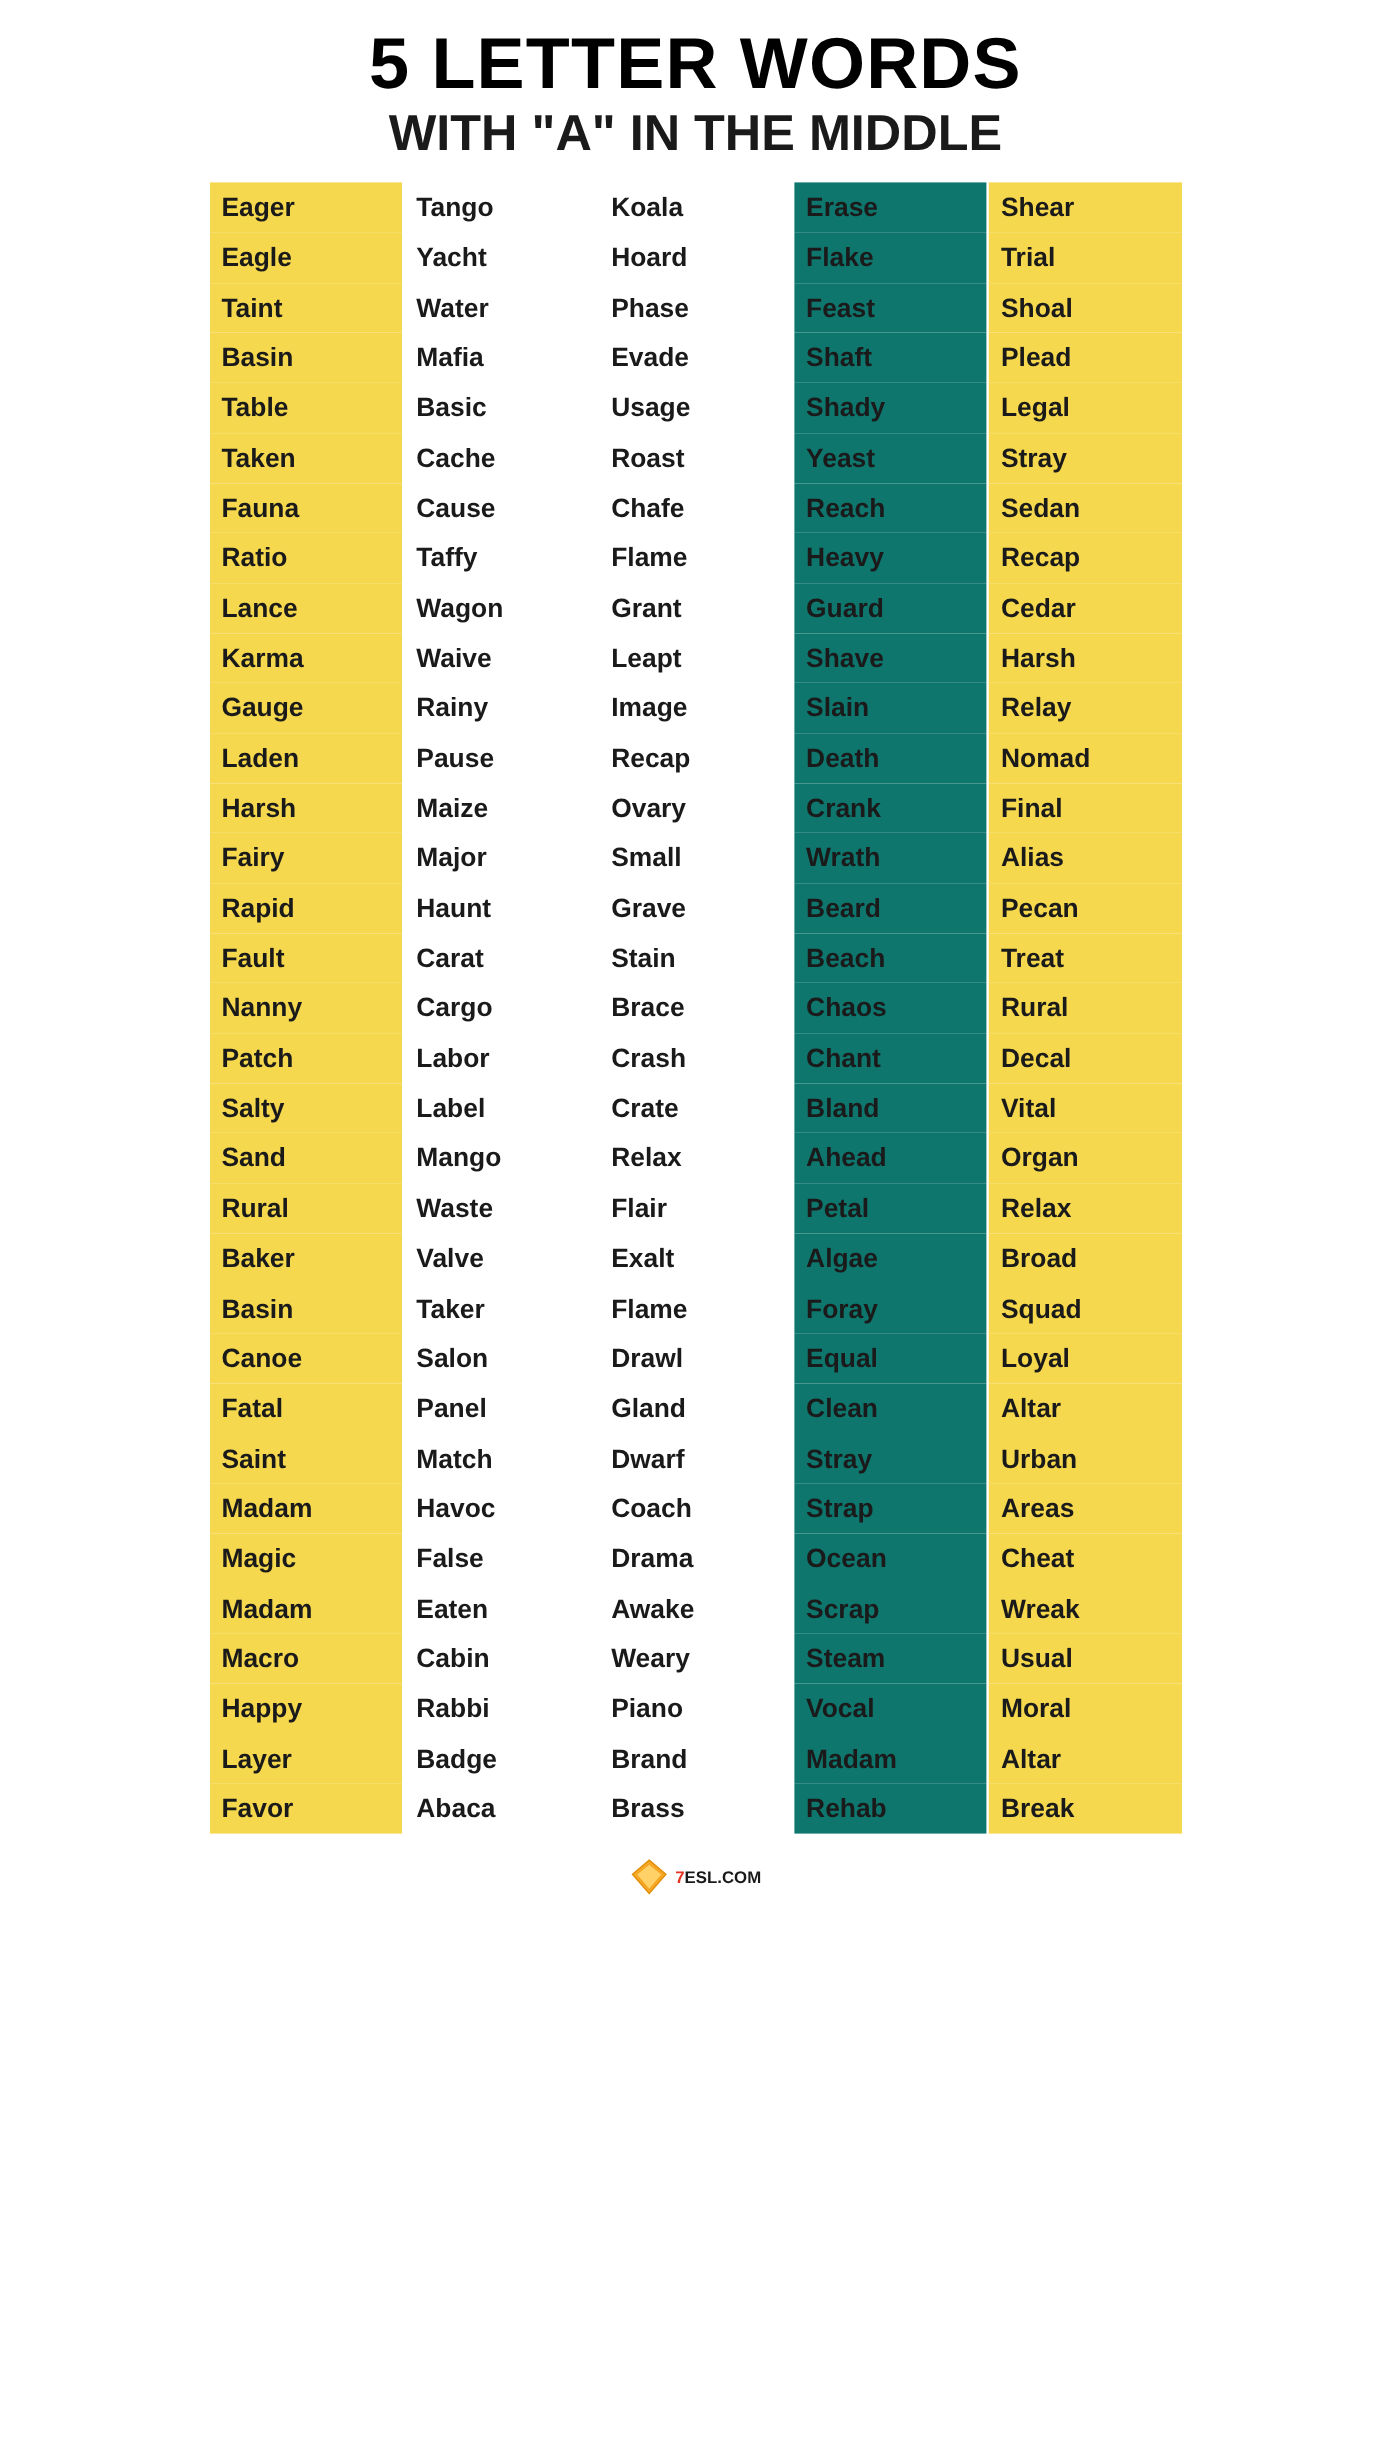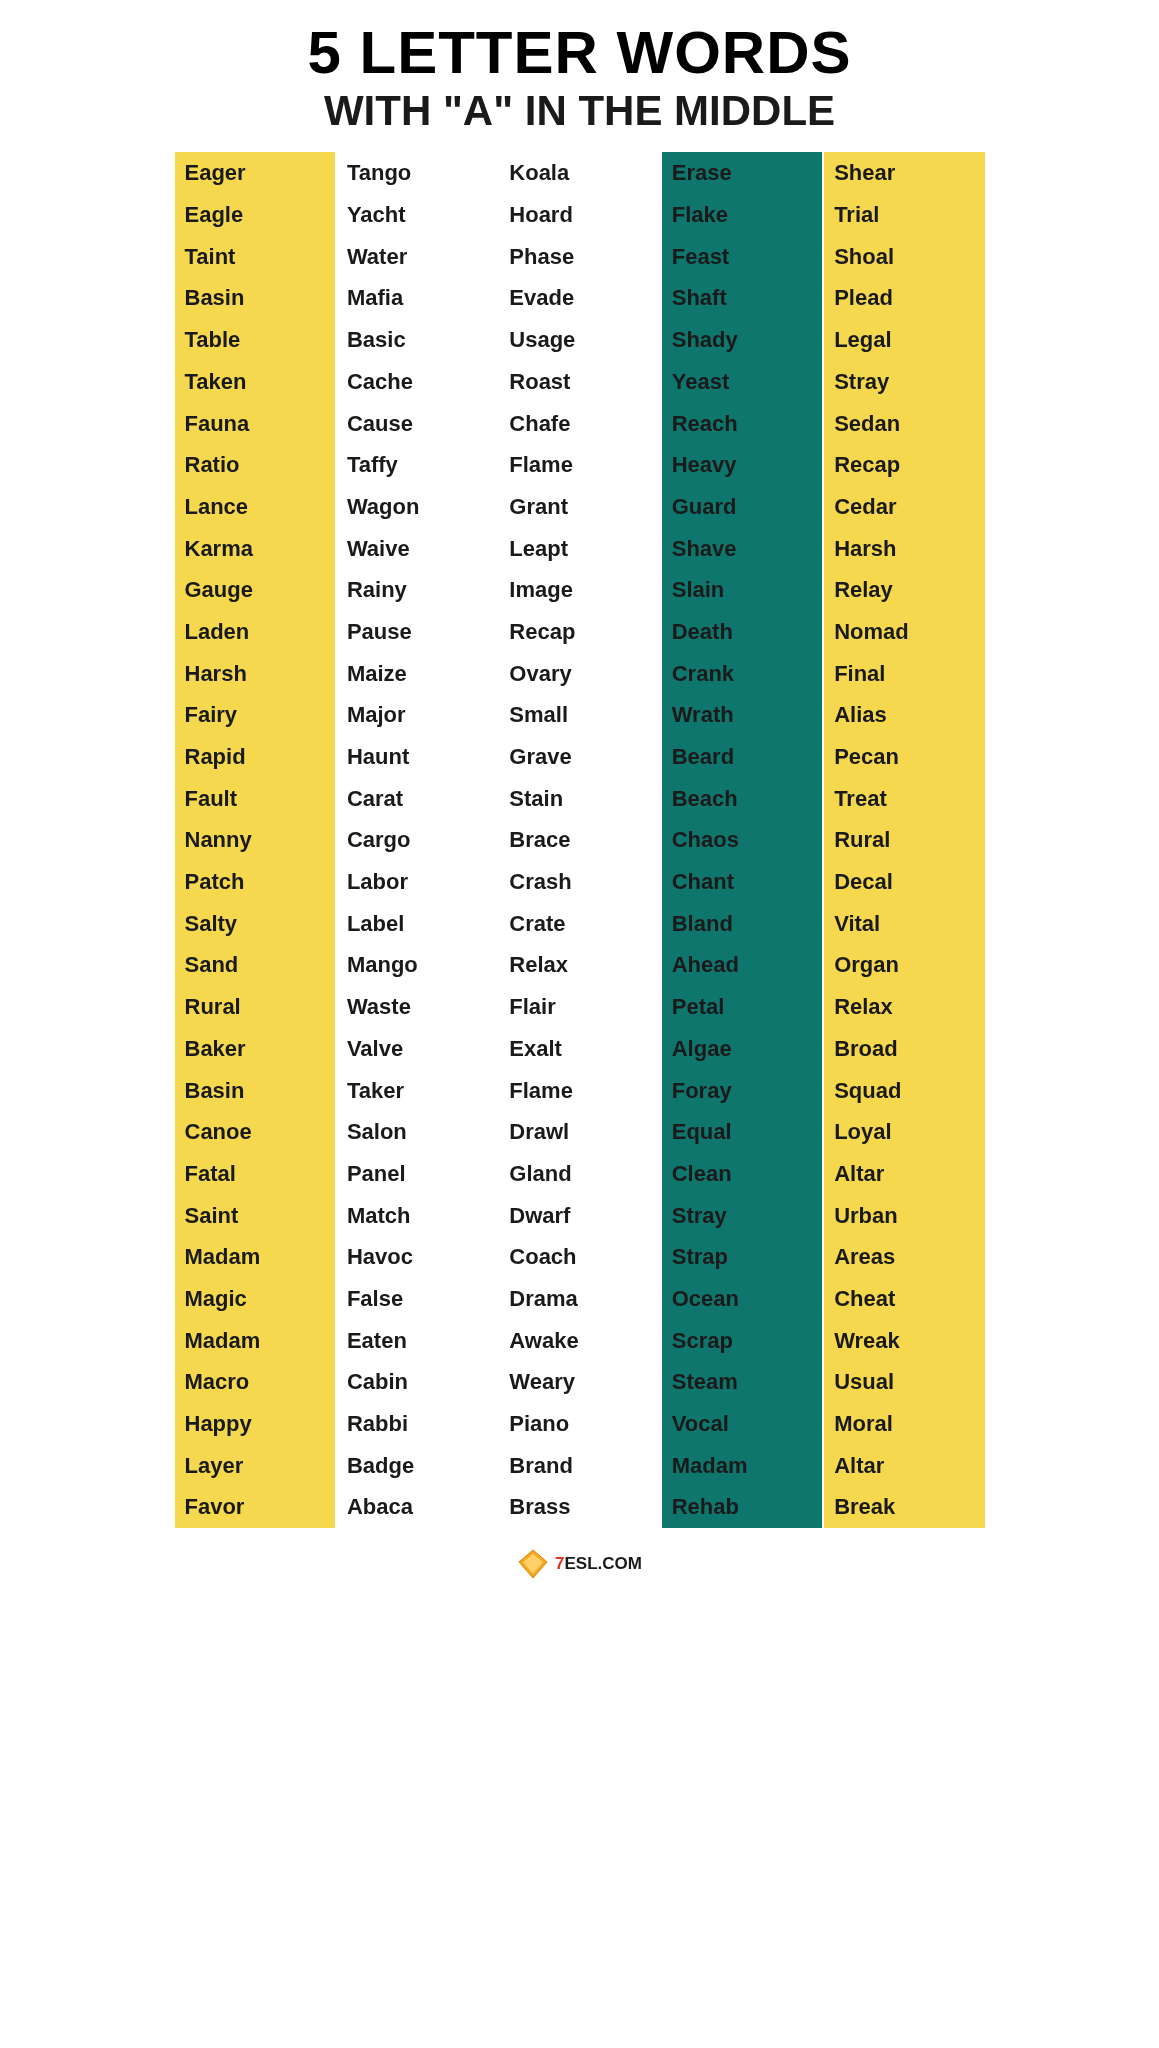--- a/index.html
+++ b/index.html
@@ -54,21 +54,21 @@
       display: flex;
       align-items: center;
       justify-content: center;
       gap: 6px;
     }
     .footer-icon {
       width: 32px;
       height: 32px;
     }
     .footer-text {
-      font-size: 17px;
+      font-size: 14px;
       font-weight: 900;
       color: #1a1a1a;
     }
     .footer-text span {
       color: #e63322;
     }
   </style>
 </head>
 <body>
 

